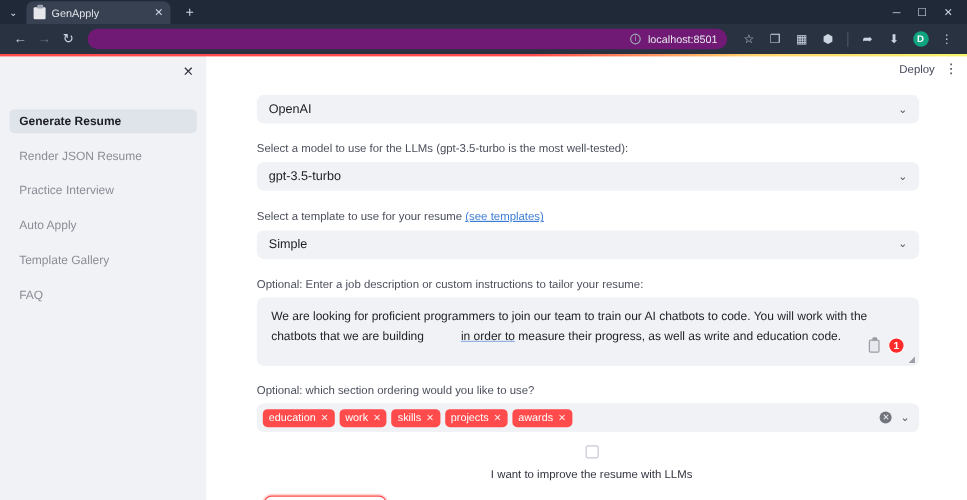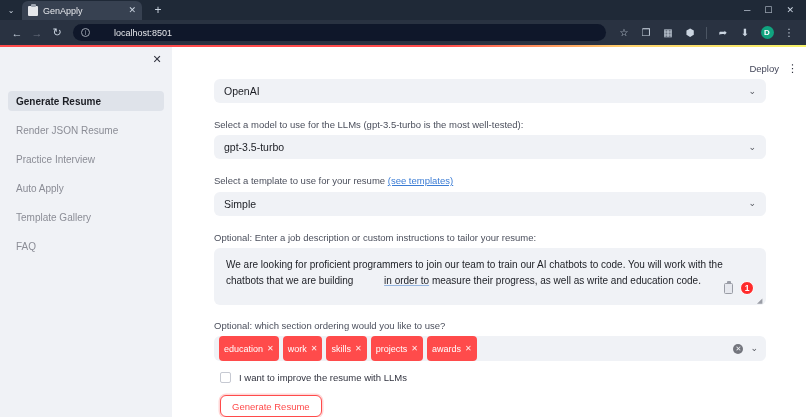--- a/index.html
+++ b/index.html
@@ -53,23 +53,24 @@
   .toolbar {
     height: 25px; background: #293241; display: flex; align-items: center;
     padding: 0 7px; gap: 0px; position: relative;
   }
   .nav-btn {
     width: 20px; height: 20px; display: flex; align-items: center; justify-content: center;
     color: #cbd5e1; font-size: 11px;
   }
   .nav-btn.dim { color: #6b7280; }
   .omnibox {
-    flex: 1 1 auto; height: 17px; background: #0f172a; border-radius: 9px;
-    display: flex; align-items: center; padding: 0 8px; gap: 24px; margin-left: 6px;
+    flex: 1 1 auto; height: 17px; background: #701a75; border-radius: 9px;
+    display: flex; align-items: center; padding: 0 8px; gap: 6px; margin-left: 6px;
     margin-right: 8px;
+    justify-content: flex-end;
   }
   .omni-icon {
     width: 9px; height: 9px; border: 1px solid #9ca3af; border-radius: 50%;
     display:flex; align-items:center; justify-content:center;
     color:#9ca3af; font-size:7px; line-height:1; flex:0 0 auto;
   }
   .omni-text { color: #e5e7eb; font-size: 9px; white-space: nowrap; }
   .tb-icons { display: flex; align-items: center; gap: 2px; }
   .tb-icon {
     width: 20px; height: 20px; display: flex; align-items: center; justify-content: center;
@@ -106,21 +107,21 @@
     white-space: nowrap;
   }
   .nav-item.active {
     background: #dfe3ea; color: #1c1e24; font-weight: bold;
   }
 
   .main {
     flex: 1 1 auto; position: relative; overflow: hidden;
   }
   .top-right {
-    position: absolute; right: 8px; top: 18px; display: flex; align-items: center; gap: 8px;
+    position: absolute; right: 8px; top: 8px; display: flex; align-items: center; gap: 8px;
   }
   .deploy-btn { font-size: 9.5px; color: #44475a; }
   .kebab { color: #31333f; font-size: 11px; line-height: 1; }
 
   .content { padding: 34px 40px 0 42px; }
 
   .field-label {
     font-size: 9.5px; color: #4b4f5c; margin-bottom: 4px; line-height: 1.3;
   }
   .field-label a { color: #3b7cd4; text-decoration: underline; }
@@ -165,33 +166,34 @@
   }
 
   .multiselect {
     background: #f0f2f6; border-radius: 6px; min-height: 24px;
     display: flex; align-items: center; padding: 0 8px 0 5px;
     margin-bottom: 11px; gap: 4px;
   }
   .chips { display: flex; align-items: center; gap: 4px; flex: 1 1 auto; }
   .chip {
     background: #ff4b4b; color: #ffffff; font-size: 9px; border-radius: 4px;
-    height: 25px; display: flex; align-items: center; gap: 4px; padding: 0 5px;
+    height: 15px; display: flex; align-items: center; gap: 4px; padding: 0 5px;
   }
   .chip-x { font-size: 8px; opacity: .9; }
   .ms-tools { display: flex; align-items: center; gap: 7px; flex: 0 0 auto; }
   .clear-icon {
     width: 10px; height: 10px; border-radius: 50%; background: #73757d;
     color: #f0f2f6; font-size: 7px; display: flex; align-items: center;
     justify-content: center; line-height: 1;
   }
 
   .checkbox-row {
     display: flex; align-items: center; gap: 8px; margin-bottom: 12px;
     padding-left: 6px;
+    flex-direction: column;
   }
   .checkbox {
     width: 11px; height: 11px; border: 1px solid #c6c9d2; border-radius: 2px;
     background: #fff; flex: 0 0 auto;
   }
   .checkbox-label { font-size: 9.5px; color: #31333f; }
 
   .generate-btn {
     display: inline-flex; align-items: center; justify-content: center;
     height: 22px; padding: 0 11px; border: 1px solid #ff4b4b; border-radius: 6px;

